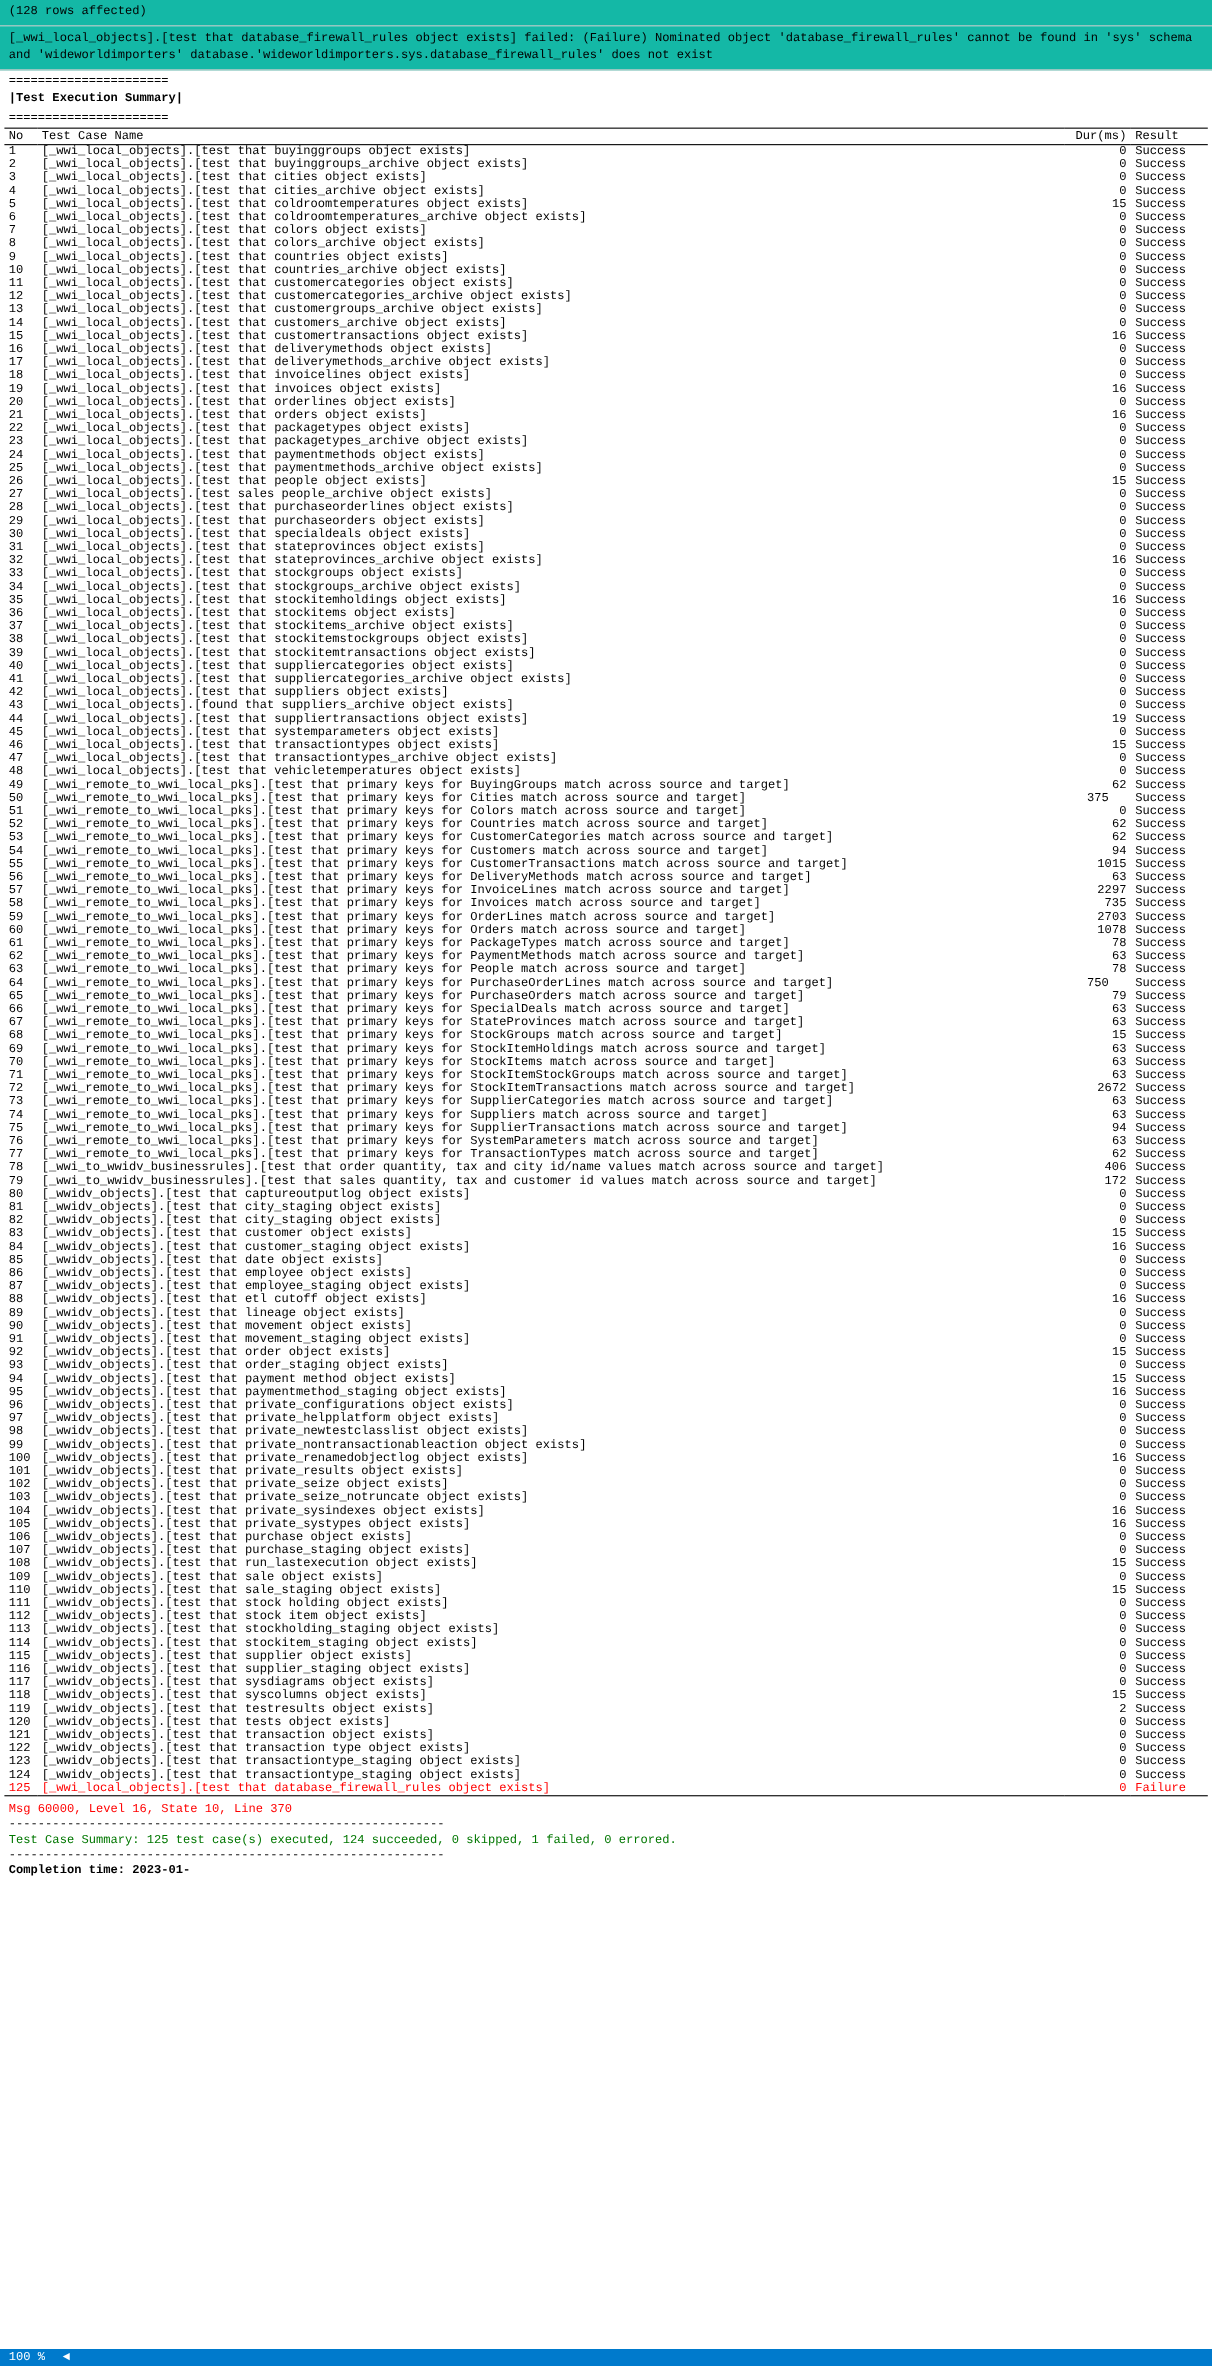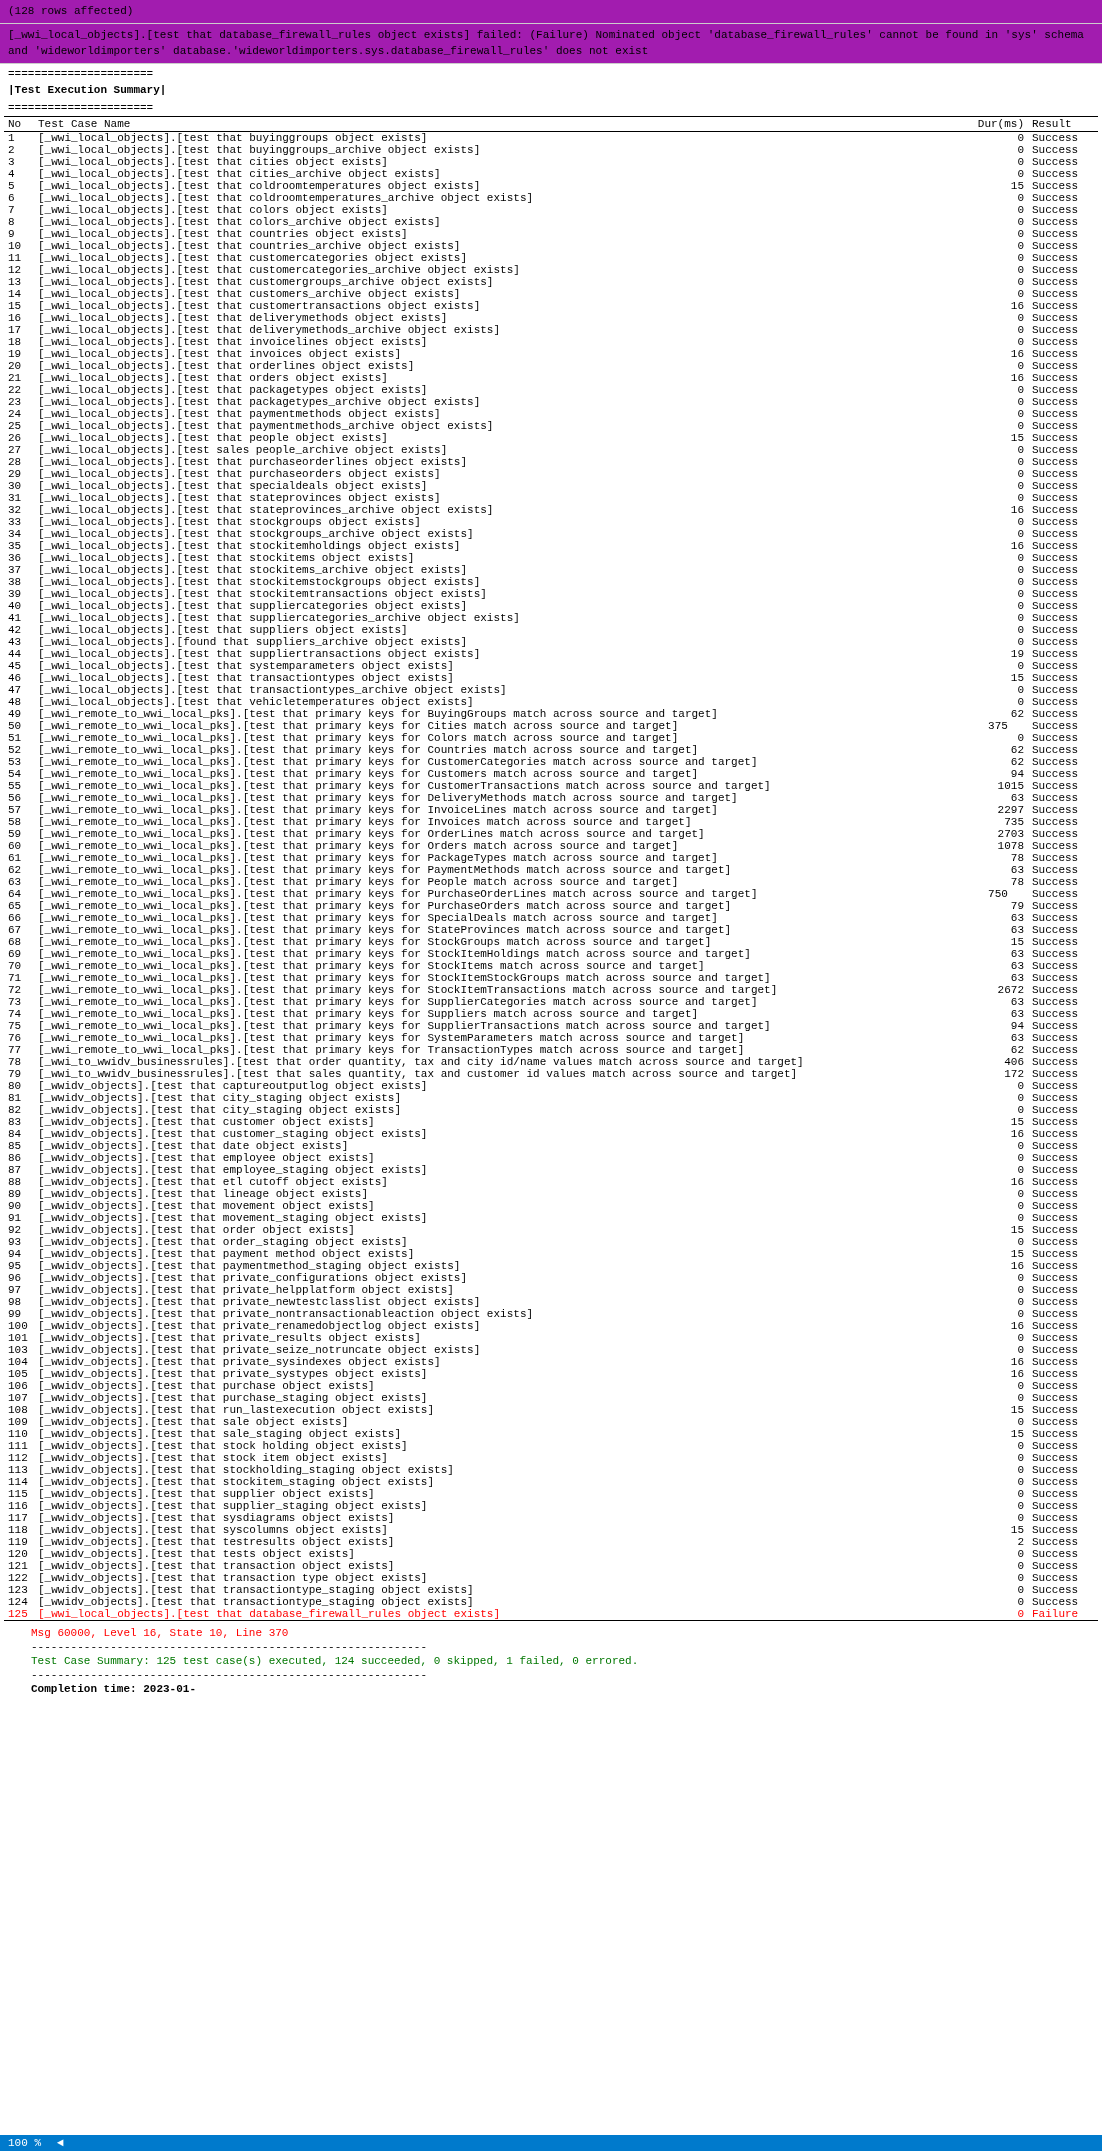--- a/index.html
+++ b/index.html
@@ -11,21 +11,21 @@
       width: 1102px;
       min-height: 2151px;
       overflow-x: auto;
     }
     .top-error {
       padding: 4px 8px;
       color: #000;
       font-size: 11px;
       line-height: 1.4;
       border-bottom: 1px solid #ccc;
-      background: #a21caf;
+      background: #14b8a6;
     }
     .section-divider {
       font-size: 11px;
       padding: 4px 8px 2px 8px;
       color: #000;
     }
     .section-header {
       font-size: 11px;
       padding: 2px 8px;
       color: #000;
@@ -54,21 +54,21 @@
       border: none;
     }
     table tbody tr:last-child td {
       border-bottom: 1px solid #000;
     }
     .col-no { width: 30px; }
     .col-name { width: auto; }
     .col-dur { width: 60px; text-align: right; }
     .col-result { width: 70px; }
     .bottom-section {
-      padding: 4px 23px;
+      padding: 4px 0;
     }
     .error-msg {
       color: #ff0000;
       font-size: 11px;
       padding: 2px 8px;
     }
     .summary-line {
       font-size: 11px;
       padding: 2px 8px;
       color: #000;
@@ -724,20 +724,26 @@
           <td class="col-dur" style="text-align: right;">16</td>
           <td class="col-result">Success</td>
         </tr>
         <tr>
           <td class="col-no">101</td>
           <td class="col-name">[_wwidv_objects].[test that private_results object exists]</td>
           <td class="col-dur" style="text-align: right;">0</td>
           <td class="col-result">Success</td>
         </tr>
         <tr>
+          <td class="col-no">102</td>
+          <td class="col-name">[_wwidv_objects].[test that private_seize object exists]</td>
+          <td class="col-dur" style="text-align: right;">0</td>
+          <td class="col-result">Success</td>
+        </tr>
+        <tr>
           <td class="col-no">103</td>
           <td class="col-name">[_wwidv_objects].[test that private_seize_notruncate object exists]</td>
           <td class="col-dur" style="text-align: right;">0</td>
           <td class="col-result">Success</td>
         </tr>
         <tr>
           <td class="col-no">104</td>
           <td class="col-name">[_wwidv_objects].[test that private_sysindexes object exists]</td>
           <td class="col-dur" style="text-align: right;">16</td>
           <td class="col-result">Success</td>

